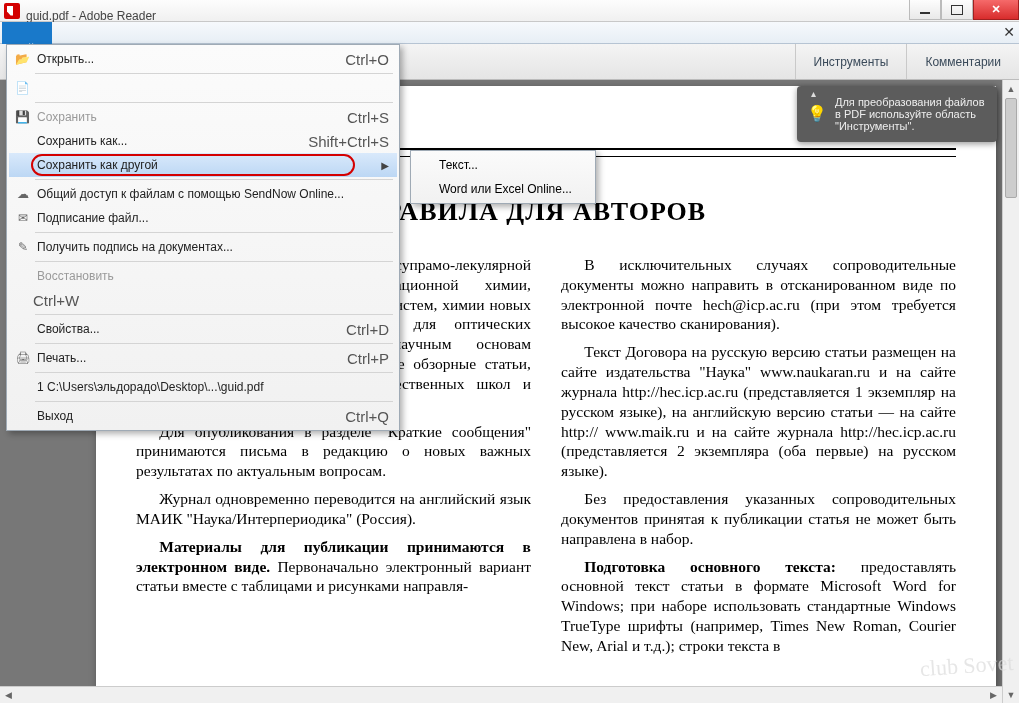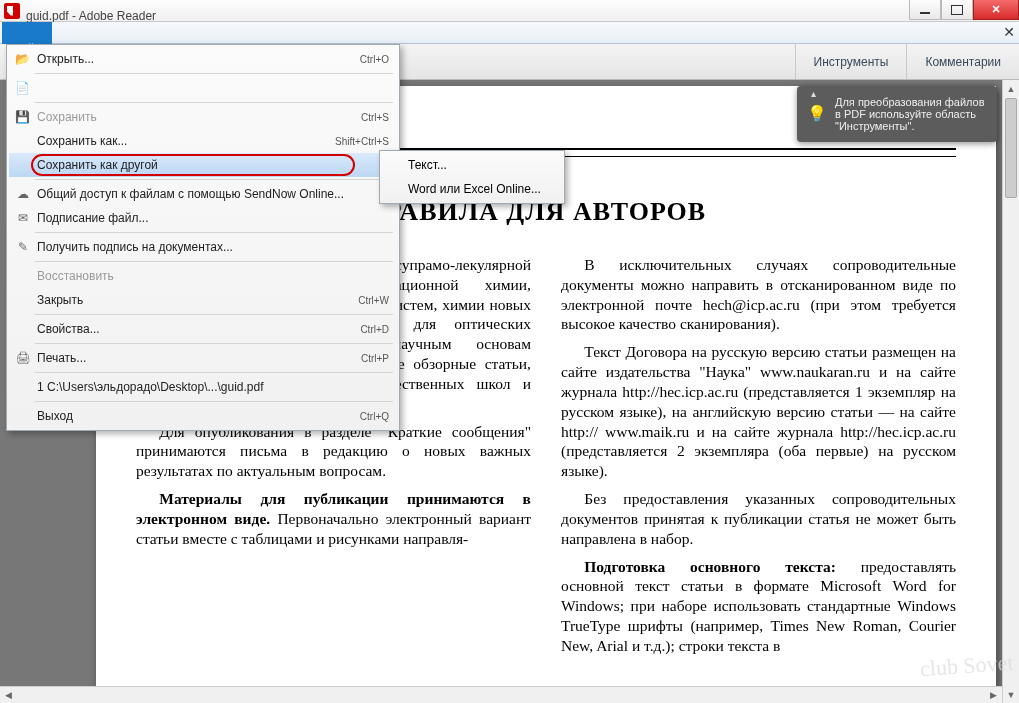--- a/index.html
+++ b/index.html
@@ -55,29 +55,29 @@
 
 .tip{position:absolute;right:22px;top:6px;width:200px;background:#5c5c5c;color:#eee;font-size:11px;padding:10px 12px 10px 38px;border-radius:4px;box-shadow:0 2px 6px rgba(0,0,0,.4);}
 .tip .bulb{position:absolute;left:10px;top:18px;font-size:16px;}
 .tip .caret-up{position:absolute;top:2px;left:14px;font-size:10px;color:#ddd;}
 
 
 .dropdown{position:absolute;left:6px;top:44px;width:394px;background:linear-gradient(#fbfbfb,#f1f1f1);border:1px solid #9faab5;box-shadow:3px 3px 6px rgba(0,0,0,.3);padding:2px;z-index:50;}
 .dropdown .row{display:flex;align-items:center;height:24px;padding:0 8px 0 4px;color:#222;position:relative;}
 .dropdown .row .ic{width:20px;display:flex;align-items:center;justify-content:center;font-size:12px;color:#666;}
 .dropdown .row .lbl{flex:1;padding-left:4px;white-space:nowrap;}
-.dropdown .row .sc{color:#555;font-size:10px;text-align:right;}
+.dropdown .row .sc{color:#555;font-size:15px;text-align:right;}
 .dropdown .row .arrow{font-size:10px;color:#444;margin-left:6px;}
 .dropdown .row.disabled{color:#9a9a9a;}
 .dropdown .row.circled{background:linear-gradient(#d9e9fb,#bcd7f4);}
 .dropdown .row.circled::after{content:"";position:absolute;left:22px;right:42px;top:1px;bottom:1px;border:2px solid #d40000;border-radius:11px;pointer-events:none;}
 .dropdown hr{border:none;border-top:1px solid #d4d4d4;margin:2px 4px 2px 26px;}
 
 
-.submenu{position:absolute;left:379px;top:150px;width:186px;background:linear-gradient(#fbfbfb,#f1f1f1);border:1px solid #9faab5;box-shadow:3px 3px 6px rgba(0,0,0,.3);padding:2px;z-index:60;}
+.submenu{position:absolute;left:410px;top:150px;width:186px;background:linear-gradient(#fbfbfb,#f1f1f1);border:1px solid #9faab5;box-shadow:3px 3px 6px rgba(0,0,0,.3);padding:2px;z-index:60;}
 .submenu .row{display:flex;align-items:center;height:24px;padding:0 8px 0 26px;}
 
 
 .watermark{position:absolute;right:6px;bottom:24px;font-family:cursive;font-size:22px;color:rgba(220,220,220,.7);transform:rotate(-4deg);pointer-events:none;}
 </style>
 </head>
 <body>
 
 <div class="titlebar">
   <div class="app-icon"></div>
@@ -117,20 +117,21 @@
 
 <div class="doc-area">
   <div class="page">
     <hr class="page-hr">
     <hr class="page-hr thin">
     <div class="heading">РАВИЛА ДЛЯ АВТОРОВ</div>
     <div class="columns">
       <div class="col">
         <p>ий" публикует аткие сообще-ой и супрамо-лекулярной фотохимии, фотобиологии, радиационной химии, плазмохимии, химии наноразмерных систем, химии новых атомов, процессам и материалам для оптических информационных систем, по научным основам соответствующих технологий, а также обзорные статьи, обобщающие работы ведущих отечественных школ и научных коллективов.</p>
         <p>Для опубликования в разделе "Краткие сообщения" принимаются письма в редакцию о новых важных результатах по актуальным вопросам.</p>
+        <p>Журнал одновременно переводится на английский язык МАИК "Наука/Интерпериодика" (Россия).</p>
         <p><b>Материалы для публикации принимаются в электронном виде.</b><span> Первоначально электронный вариант статьи вместе с таблицами и рисунками направля-</span></p>
       </div>
       <div class="col">
         <p>В исключительных случаях сопроводительные документы можно направить в отсканированном виде по электронной почте hech@icp.ac.ru (при этом требуется высокое качество сканирования).</p>
         <p>Текст Договора на русскую версию статьи размещен на сайте издательства "Наука" www.naukaran.ru и на сайте журнала http://hec.icp.ac.ru (представляется 1 экземпляр на русском языке), на английскую версию статьи — на сайте http:// www.maik.ru и на сайте журнала http://hec.icp.ac.ru (представляется 2 экземпляра (оба первые) на русском языке).</p>
         <p>Без предоставления указанных сопроводительных документов принятая к публикации статья не может быть направлена в набор.</p>
         <p><b>Подготовка основного текста:</b><span> предоставлять основной текст статьи в формате Microsoft Word for Windows; при наборе использовать стандартные Windows TrueType шрифты (например, Times New Roman, Courier New, Arial и т.д.); строки текста в</span></p>
       </div>
     </div>
   </div>
@@ -194,21 +195,20 @@
       <span class="ic">✎</span>
       <span class="lbl">Получить подпись на документах...</span>
     </div>
     <hr>
     <div class="row disabled">
       <span class="ic"></span>
       <span class="lbl">Восстановить</span>
     </div>
     <div class="row">
       <span class="ic"></span>
-      <span class="lbl">Закрыть</span>
       <span class="sc">Ctrl+W</span>
     </div>
     <hr>
     <div class="row">
       <span class="ic"></span>
       <span class="lbl">Свойства...</span>
       <span class="sc">Ctrl+D</span>
     </div>
     <hr>
     <div class="row">

